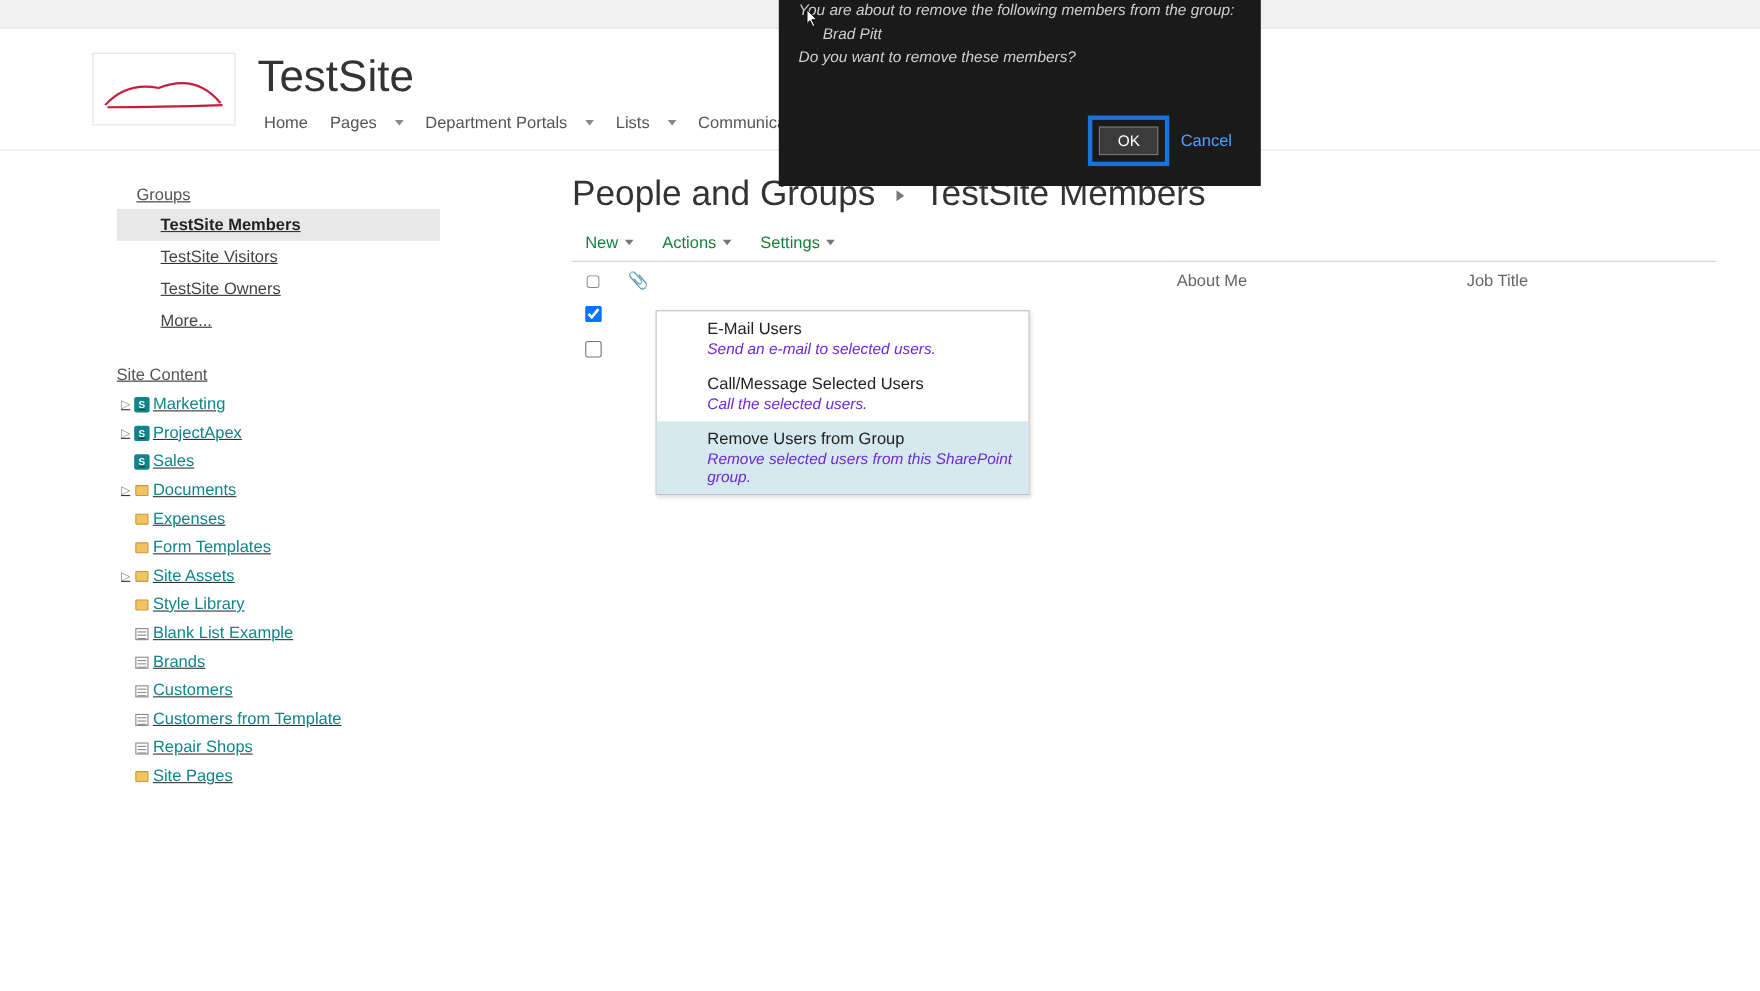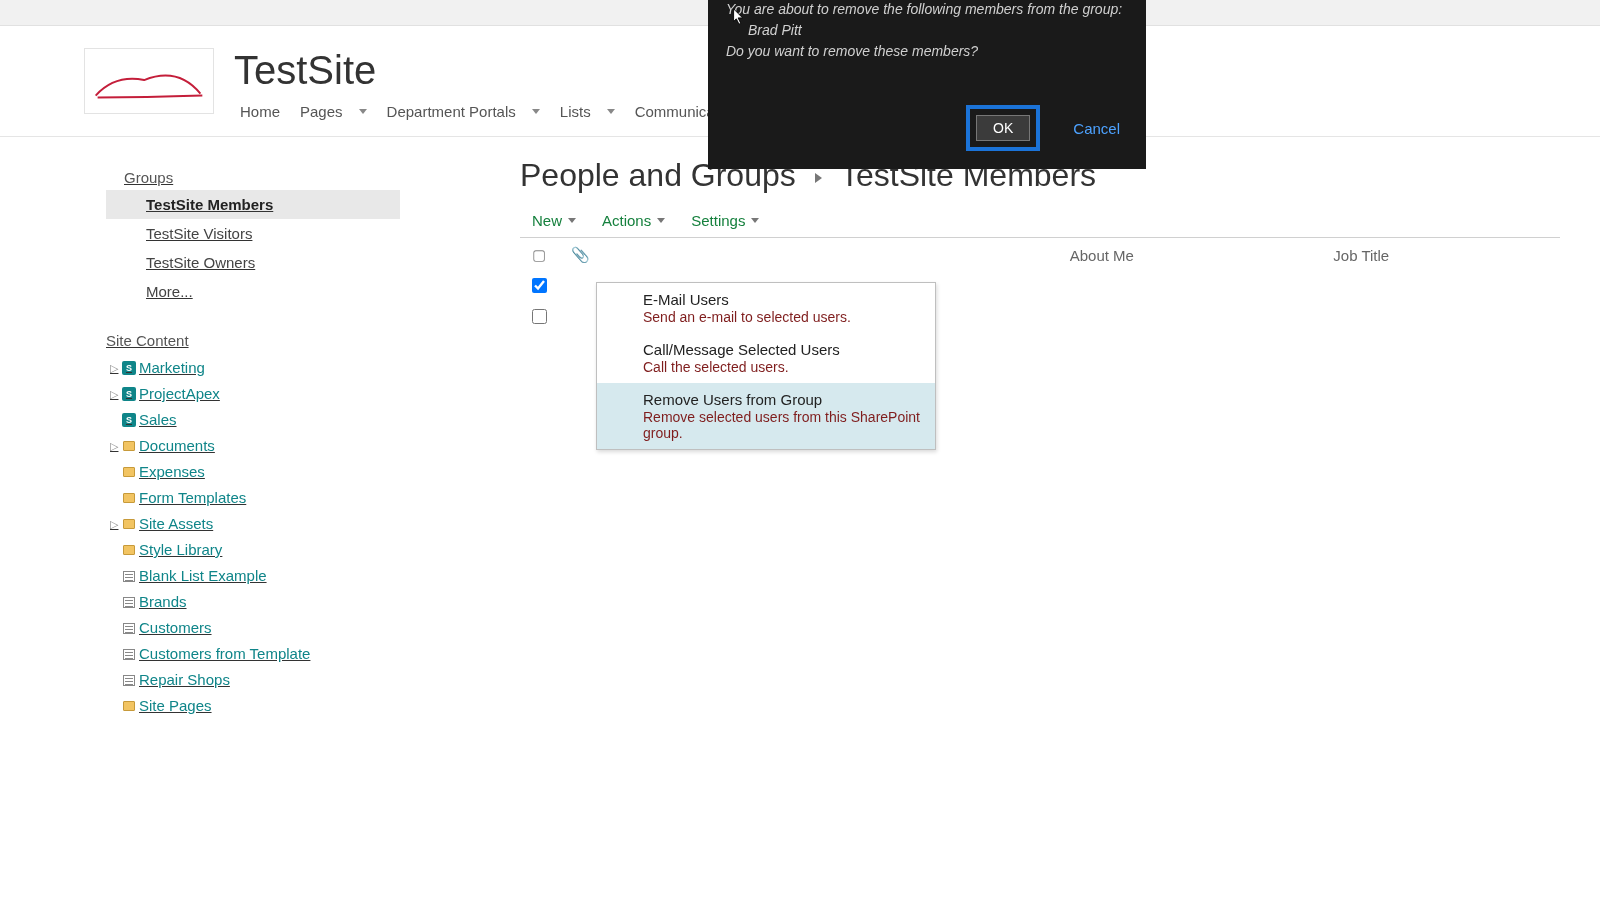--- a/index.html
+++ b/index.html
@@ -57,27 +57,27 @@
     .list-table th { text-align: left; font-weight: 400; color: #666; padding: 8px 12px; font-size: 15px; border-top: 1px solid #d0d0d0; }
     .list-table td { padding: 6px 12px; }
     .chk { width: 15px; height: 15px; }
     .paperclip-icon { color: #888; }
     
     
     .actions-menu { position: absolute; left: 596px; top: 282px; width: 340px; background: #fff; border: 1px solid #bfbfbf; box-shadow: 1px 2px 4px rgba(0,0,0,0.15); z-index: 50; }
     .menu-item { padding: 8px 12px 8px 46px; cursor: pointer; }
     .menu-item.highlighted { background: #d6e9ee; }
     .menu-item-title { font-size: 15px; color: #222; }
-    .menu-item-desc { font-size: 14px; color: #7f1d1d; margin-top: 1px; }
+    .menu-item-desc { font-size: 14px; color: #6d28d9; margin-top: 1px; font-style: italic; }
     
     
     .modal-overlay { position: fixed; left: 708px; top: 0; width: 438px; background: #1a1a1a; color: #d0d0d0; padding: 0 18px 18px 18px; z-index: 100; font-size: 14px; }
     .modal-text p { margin-bottom: 2px; line-height: 19px; font-style: italic; }
     .modal-member { padding-left: 22px; }
-    .modal-buttons { display: flex; justify-content: flex-end; gap: 25px; margin-top: 44px; align-items: center; }
+    .modal-buttons { display: flex; justify-content: flex-end; gap: 2px; margin-top: 44px; align-items: center; }
     .btn-ok-wrap { border: 4px solid #1b73d8; padding: 6px; }
     .btn-ok { background: #3b3b3b; color: #fff; border: 1px solid #777; padding: 4px 16px; font-size: 14px; position: relative; }
     .btn-cancel { color: #4da2ff; font-size: 15px; padding: 6px 8px; cursor: pointer; }
     
     
     .cursor-img { position: absolute; width: 14px; height: 18px; left: 24px; top: 8px; z-index: 200; pointer-events: none; }
   </style>
 </head>
 <body>
 

